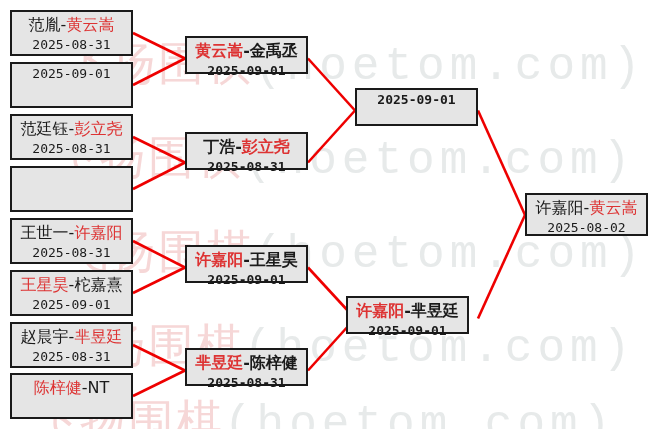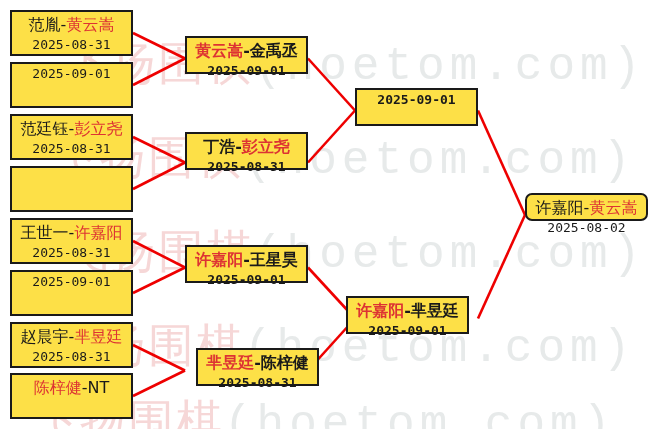--- a/index.html
+++ b/index.html
@@ -19,26 +19,26 @@
   .wm-cjk{color:#f6d7d7;letter-spacing:2px;}
   .wm-latin{color:#e7eaea;letter-spacing:5px;}
 
   
   .wires{position:absolute;left:0;top:0;z-index:1;}
   .wires line{stroke:#ee0000;stroke-width:2.6;}
 
   
   .match{
     position:absolute;z-index:2;box-sizing:border-box;
-    width:123px;border:2px solid #1a1a1a;background:#fde047;
+    width:123px;border:2px solid #1a1a1a;background:#e5e5e5;
     text-align:center;
   }
   .r1{height:46px;}
   .r2,.sf{height:38px;font-weight:bold;}
-  .f{height:28px;border-radius:7px;}
+  .f{height:43px;}
   .names{
     margin-top:2px;height:21px;line-height:21px;
     font-size:16px;color:#1a1a1a;white-space:nowrap;
   }
   .date{
     height:19px;line-height:19px;font-size:13px;color:#1a1a1a;
     font-family:"DejaVu Sans Mono","Liberation Mono",monospace;
     letter-spacing:0px;white-space:nowrap;
   }
   .win{color:#dd3333;}
@@ -83,20 +83,21 @@
     <div class="date">2025-08-31</div>
   </div>
   <div class="match r1" style="left:10px;top:166px">
     <div class="date"></div>
   </div>
   <div class="match r1" style="left:10px;top:218px">
     <div class="names"><span class="p1">王世一</span><span>-</span><span class="p2 win">许嘉阳</span></div>
     <div class="date">2025-08-31</div>
   </div>
   <div class="match r1" style="left:10px;top:270px">
+    <div class="names"><span class="p1 win">王星昊</span><span>-</span><span class="p2">柁嘉熹</span></div>
     <div class="date">2025-09-01</div>
   </div>
   <div class="match r1" style="left:10px;top:322px">
     <div class="names"><span class="p1">赵晨宇</span><span>-</span><span class="p2 win">芈昱廷</span></div>
     <div class="date">2025-08-31</div>
   </div>
   <div class="match r1" style="left:10px;top:373px">
     <div class="names"><span class="p1 win">陈梓健</span><span>-</span><span class="p2">NT</span></div>
     <div class="date"></div>
   </div>
@@ -106,21 +107,21 @@
     <div class="date">2025-09-01</div>
   </div>
   <div class="match r2" style="left:185px;top:132px">
     <div class="names"><span class="p1">丁浩</span><span>-</span><span class="p2 win">彭立尧</span></div>
     <div class="date">2025-08-31</div>
   </div>
   <div class="match r2" style="left:185px;top:245px">
     <div class="names"><span class="p1 win">许嘉阳</span><span>-</span><span class="p2">王星昊</span></div>
     <div class="date">2025-09-01</div>
   </div>
-  <div class="match r2" style="left:196px;top:348px">
+  <div class="match r2" style="left:185px;top:348px">
     <div class="names"><span class="p1 win">芈昱廷</span><span>-</span><span class="p2">陈梓健</span></div>
     <div class="date">2025-08-31</div>
   </div>
 
   <div class="match sf" style="left:355px;top:88px">
     <div class="date">2025-09-01</div>
   </div>
   <div class="match sf" style="left:346px;top:296px">
     <div class="names"><span class="p1 win">许嘉阳</span><span>-</span><span class="p2">芈昱廷</span></div>
     <div class="date">2025-09-01</div>

